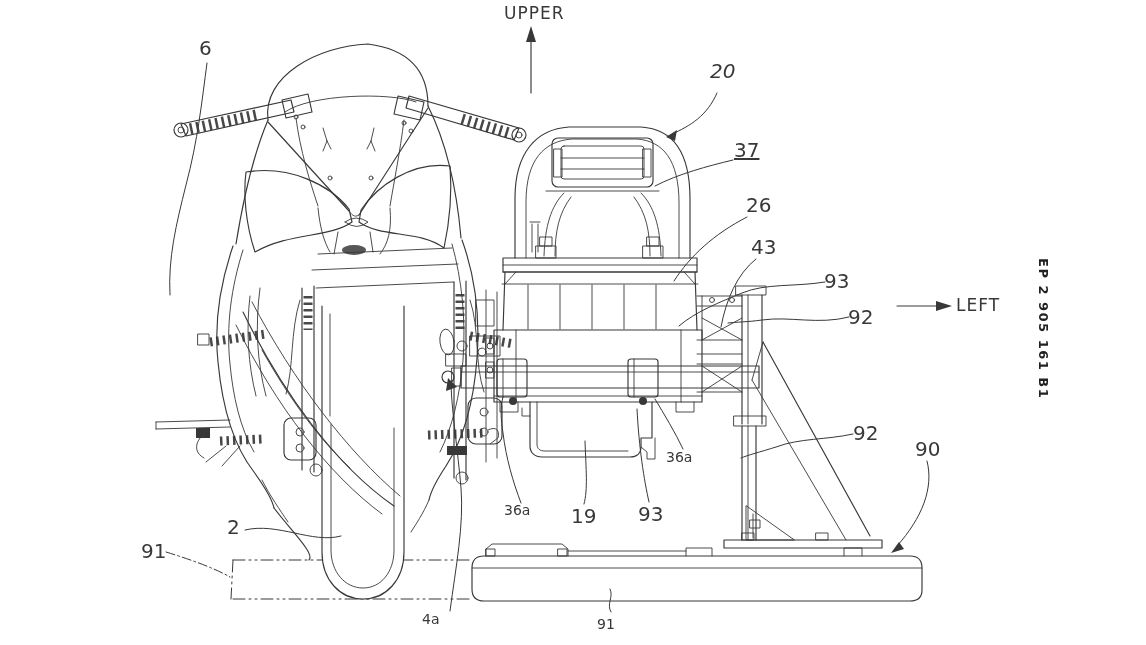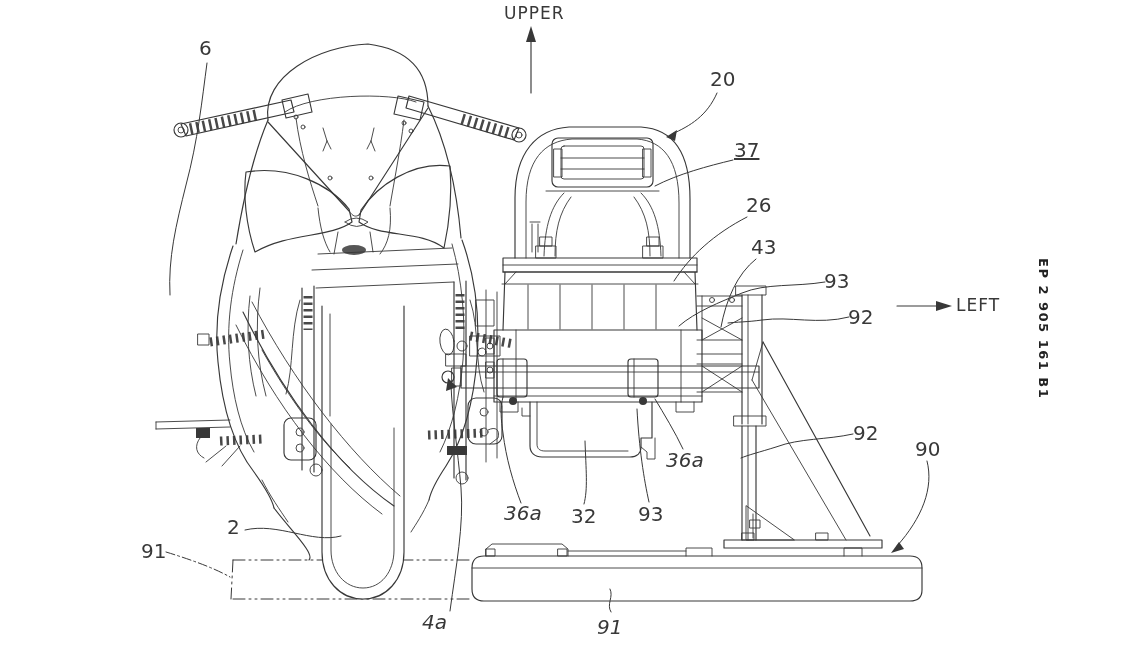--- a/index.html
+++ b/index.html
@@ -15,21 +15,21 @@
     stroke-linecap:round; stroke-linejoin:round;
   }
   .drawing .thin  { stroke-width:0.9; }
   .drawing .fillw { fill:#ffffff; }
   .drawing .filld { fill:var(--line,#383838); stroke:none; }
   .drawing .comb  { stroke-width:11; stroke-dasharray:2.5 4; opacity:.92; stroke-linecap:butt; }
   .drawing .comb2 { stroke-width:9;  stroke-dasharray:2.5 4; opacity:.92; stroke-linecap:butt; }
   .drawing .phantom { stroke-dasharray:12 4 2 4 2 4; stroke-width:1; }
   .drawing .leader  { stroke-width:1; }
   .ref { position:absolute; font-size:20px; line-height:1; color:var(--line,#383838); white-space:nowrap; }
-  .ref.small { font-size:20px;font-style:italic; }
+  .ref.small { font-size:14px; }
   .dir { position:absolute; font-size:17px; line-height:1; letter-spacing:1px; color:var(--line,#383838); white-space:nowrap; }
   .fig { position:absolute; font-size:31px; line-height:1; letter-spacing:3px; color:var(--line,#383838); white-space:nowrap; }
   .patent-no {
     position:absolute; left:1050px; top:258px;
     font-size:13px; font-weight:bold; letter-spacing:1.5px; line-height:1;
     transform:rotate(90deg); transform-origin:left top;
     white-space:nowrap; color:#222;
   }
 </style>
 </head>
@@ -268,31 +268,31 @@
     <g>
       <path d="M897,306 L940,306"></path>
       <path class="filld" d="M952,306 L936,301 L936,311 Z"></path>
     </g>
   </svg>
 
   <span class="dir" style="left:504px; top:5px;">UPPER</span>
   <span class="dir" style="left:956px; top:297px;">LEFT</span>
 
   <span class="ref" style="left:199px; top:38px;">6</span>
-  <span class="ref" style="left:710px; top:69px;">20</span>
+  <span class="ref" style="left:710px; top:61px;font-style:italic;">20</span>
   <span class="ref" style="left:734px; top:140px;text-decoration:underline;">37</span>
   <span class="ref" style="left:746px; top:195px;">26</span>
   <span class="ref" style="left:751px; top:237px;">43</span>
   <span class="ref" style="left:824px; top:271px;">93</span>
   <span class="ref" style="left:848px; top:307px;">92</span>
   <span class="ref" style="left:853px; top:423px;">92</span>
   <span class="ref" style="left:915px; top:439px;text-align:center;">90</span>
   <span class="ref small" style="left:666px; top:450px;">36a</span>
   <span class="ref small" style="left:504px; top:503px;">36a</span>
-  <span class="ref" style="left:571px; top:506px;">32</span>
+  <span class="ref" style="left:571px; top:506px;">19</span>
   <span class="ref" style="left:638px; top:504px;">93</span>
   <span class="ref" style="left:227px; top:517px;">2</span>
   <span class="ref" style="left:141px; top:541px;">91</span>
   <span class="ref small" style="left:422px; top:612px;">4a</span>
   <span class="ref small" style="left:597px; top:617px;">91</span>
 
   <span class="patent-no">EP 2 905 161 B1</span>
 </div>
 
 </body></html>

